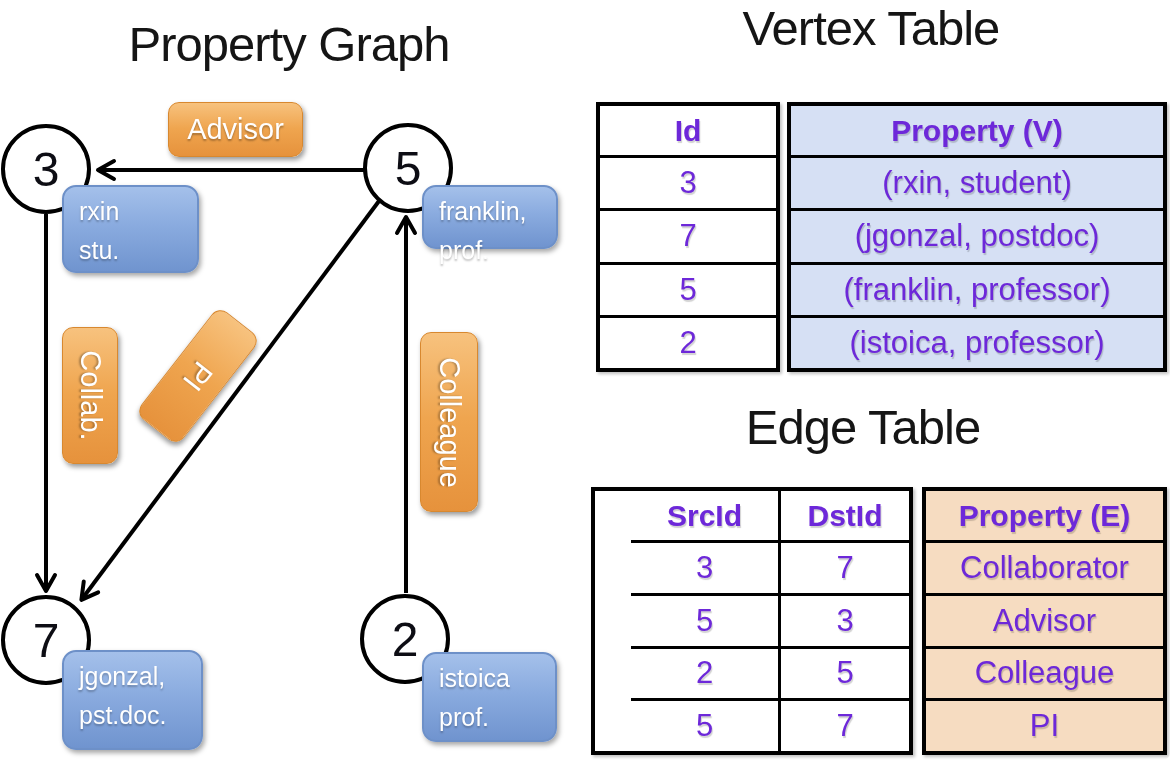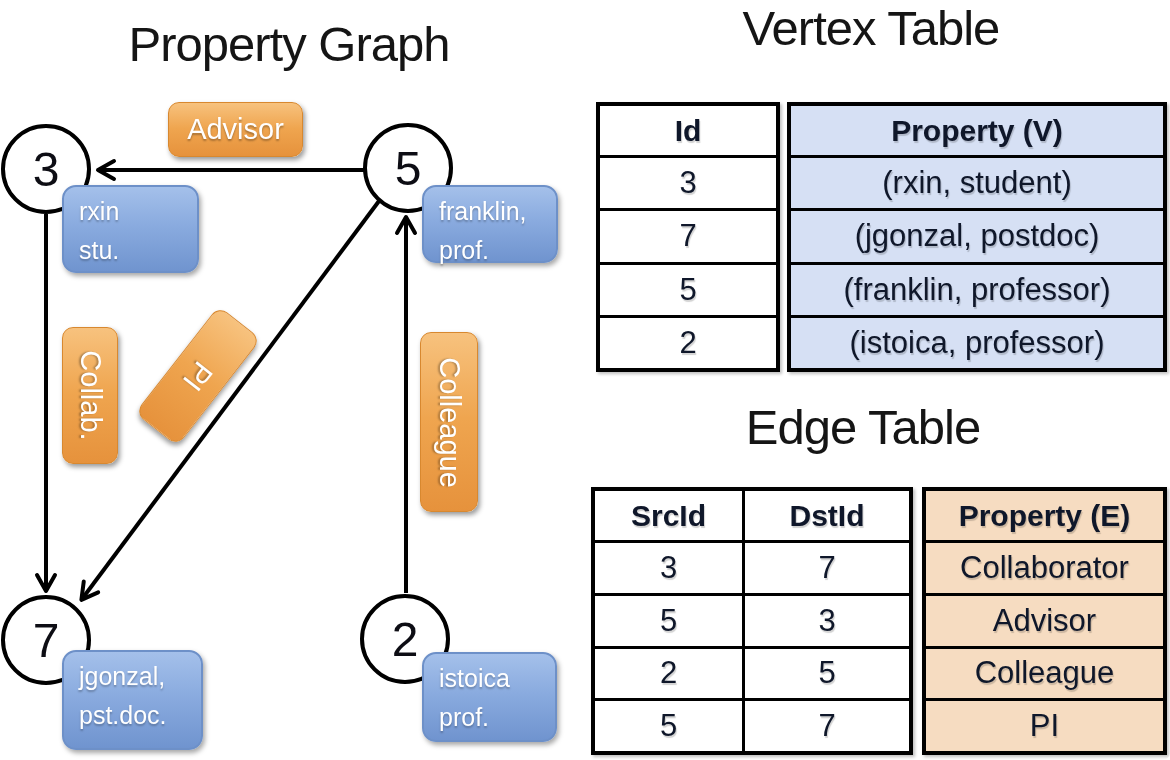--- a/index.html
+++ b/index.html
@@ -31,25 +31,25 @@
     position:absolute;z-index:4;border-radius:14px;box-sizing:border-box;
     background:linear-gradient(180deg,#a4c0ea 0%,#8aabdf 45%,#7094cf 100%);
     border:2px solid #6d90c8;box-shadow:2px 3px 5px rgba(0,0,0,.35);
     color:#fff;font-size:25px;line-height:39px;padding:5px 6px 16px 15px;
     text-shadow:0 2px 2px rgba(0,0,0,.25);
   }
   
   .tbl{
     position:absolute;border:4px solid #000;box-sizing:border-box;
     display:flex;flex-direction:column;box-shadow:2px 2px 3px rgba(0,0,0,.25);
-    font-size:31px;color:#0f172a;text-shadow:1px 2px 1px rgba(0,0,0,.18);
+    font-size:31px;color:#6d28d9;text-shadow:1px 2px 1px rgba(0,0,0,.18);
   }
   .trow{flex:1;display:flex;align-items:center;justify-content:center;border-top:3px solid #000;}
   .trow.hdr{flex:0 0 49px;border-top:none;font-weight:bold;font-size:30px;}
-  .splitrow{padding:0;justify-content:stretch;}
+  .splitrow{padding:0;justify-content:stretch;margin-left:36px;}
   .splitrow .c1{flex:0 0 147px;align-self:stretch;display:flex;align-items:center;justify-content:center;border-right:3px solid #000;}
   .splitrow .c2{flex:1;align-self:stretch;display:flex;align-items:center;justify-content:center;}
 </style>
 </head>
 <body>
 
 <div id="canvas">
 
   <div class="title" style="left:0;top:16px;width:578px;">Property Graph</div>
   <div class="title" style="left:585px;top:0;width:572px;">Vertex Table</div>
@@ -90,21 +90,21 @@
     <span>PI</span>
   </div>
   <div class="elabel vtext" style="left:420px;top:332px;width:58px;height:180px;">
     <span>Colleague</span>
   </div>
 
   <div class="vcard" style="left:62px;top:185px;width:137px;height:88px;">
     <div>rxin</div>
     <div>stu.</div>
   </div>
-  <div class="vcard" style="left:422px;top:185px;width:136px;height:78px;">
+  <div class="vcard" style="left:422px;top:185px;width:136px;height:64px;">
     <div>franklin,</div>
     <div>prof.</div>
   </div>
   <div class="vcard" style="left:62px;top:650px;width:141px;height:100px;">
     <div>jgonzal,</div>
     <div>pst.doc.</div>
   </div>
   <div class="vcard" style="left:422px;top:652px;width:135px;height:90px;">
     <div>istoica</div>
     <div>prof.</div>

